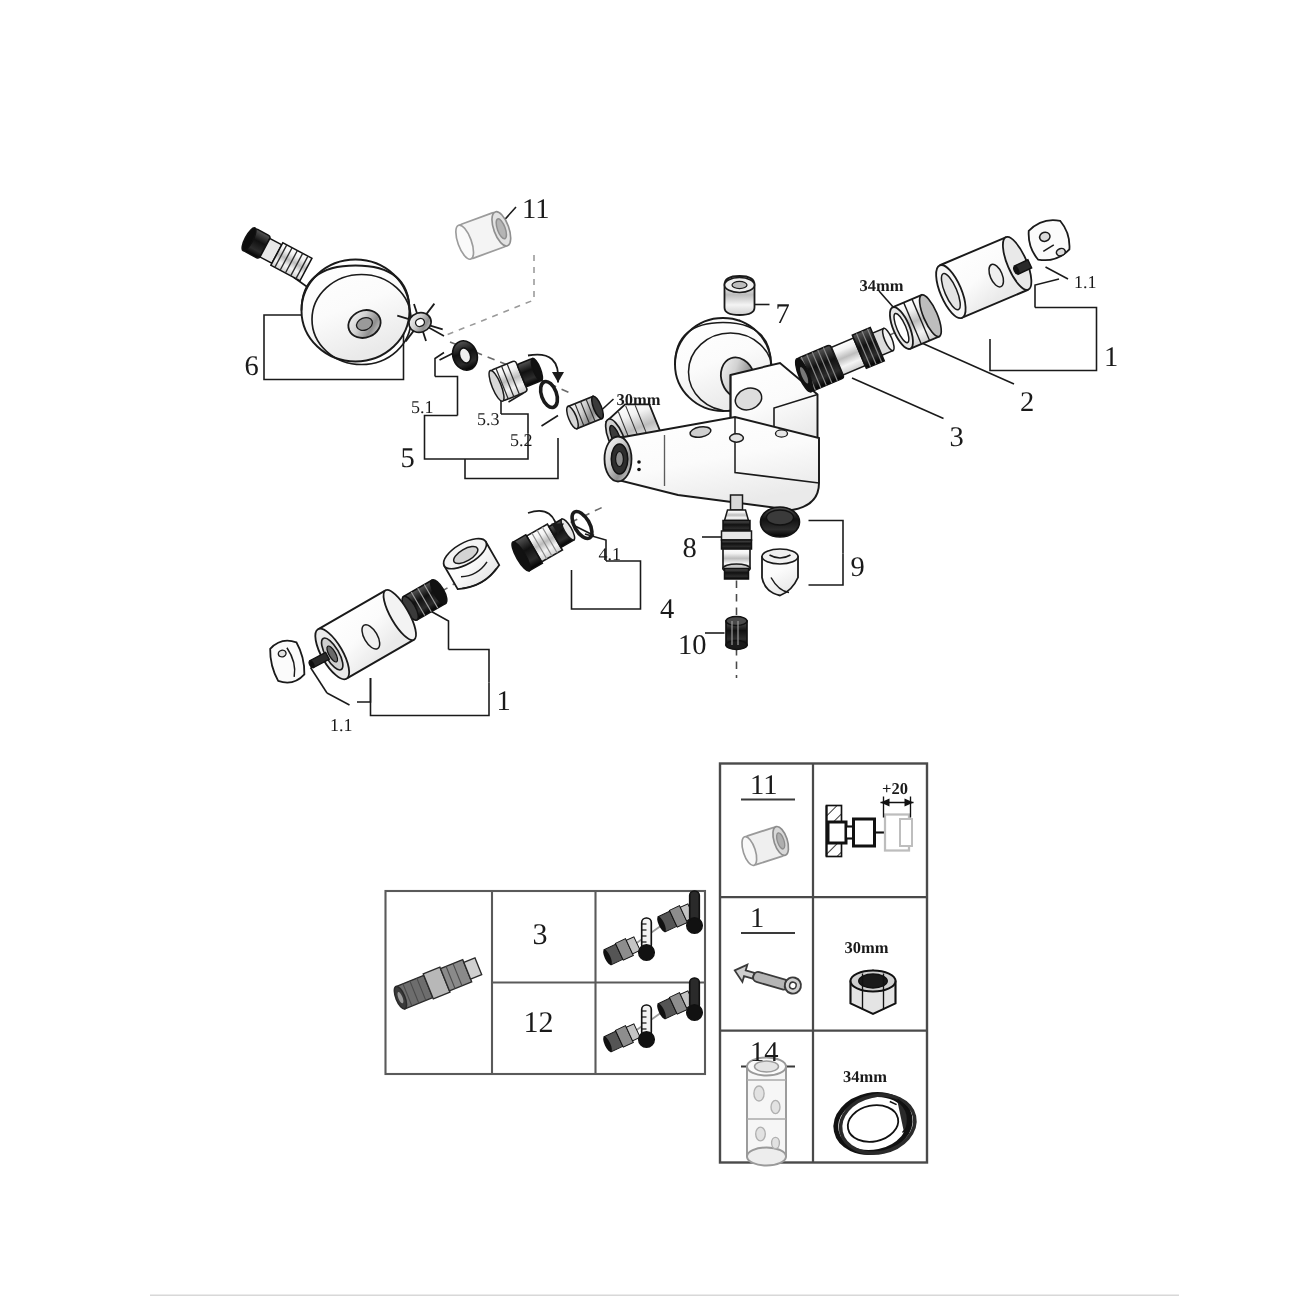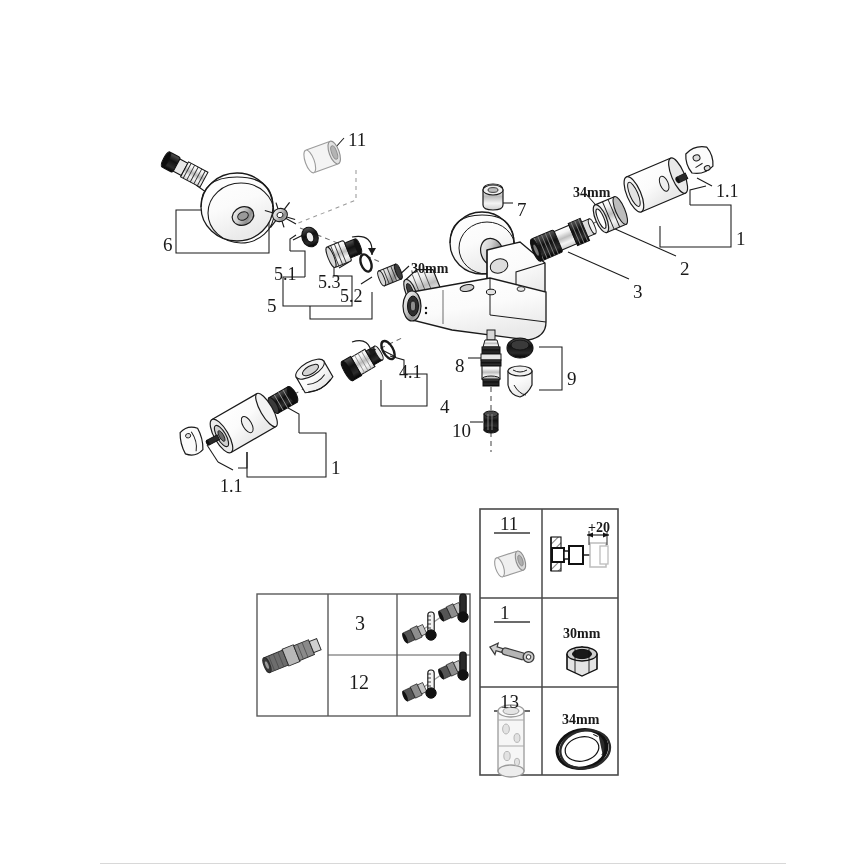--- a/index.html
+++ b/index.html
@@ -8,22 +8,22 @@
     width:868px;height:868px;position:relative;overflow:hidden;
     font-family:"Liberation Sans","DejaVu Sans",sans-serif;
     color:#000;
   }
   #sheet{position:absolute;inset:0;width:868px;height:868px;}
   .lbl{
     position:absolute;font-family:Liberation Serif, serif;
     color:#1a1a1a;white-space:nowrap;line-height:1;
   }
   .lbl-big{font-size:19px;}
-  .lbl-mid{font-size:18px;}
-  .lbl-sm{font-size:14px;font-weight:bold;}
+  .lbl-mid{font-size:12px;}
+  .lbl-sm{font-size:11px;font-weight:bold;}
   .tbl-num{font-size:20px;}
   .tbl-num-u{font-size:19px;}
   svg{display:block;}
   .footline{
     position:absolute;left:100px;top:863px;width:686px;height:1px;
     background:#d8d8d8;
   }
 </style>
 </head>
 <body>
@@ -608,17 +608,17 @@
     <div class="lbl lbl-mid" style="left: 220px; top: 477px;">1.1</div>
   </div>
 
 <div class="footline"></div>
 
 <div class="lbl tbl-num" style="left:355px;top:613px;">3</div>
 <div class="lbl tbl-num" style="left:349px;top:672px;">12</div>
 
 <div class="lbl tbl-num-u" style="left:500px;top:514px;">11</div>
 <div class="lbl tbl-num-u" style="left:500px;top:603px;">1</div>
-<div class="lbl tbl-num-u" style="left:500px;top:692px;">13</div>
+<div class="lbl tbl-num-u" style="left:500px;top:692px;">14</div>
 
 <div class="lbl lbl-sm" style="left:588px;top:521px;">+20</div>
 <div class="lbl lbl-sm" style="left:563px;top:627px;">30mm</div>
 <div class="lbl lbl-sm" style="left:562px;top:713px;">34mm</div>
 
 </body></html>

